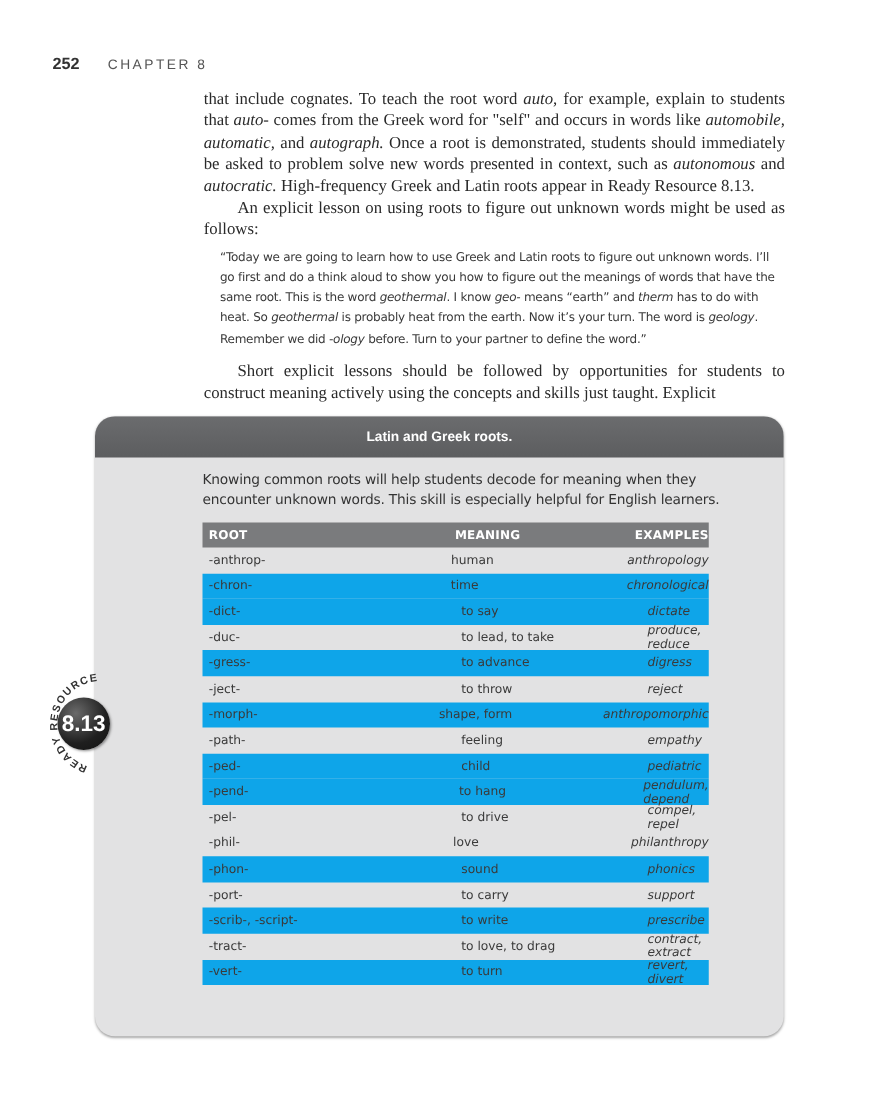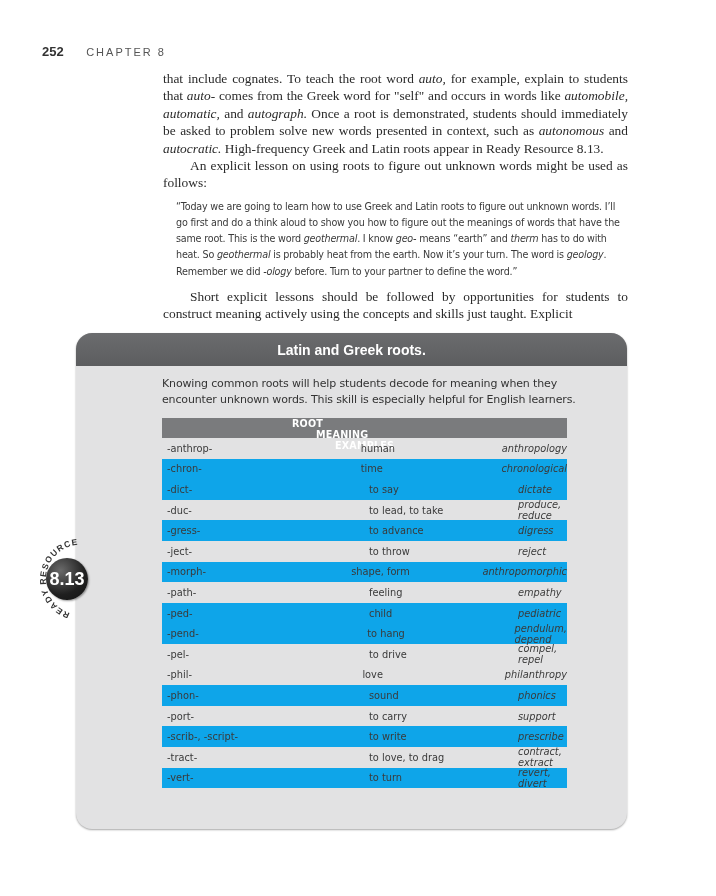--- a/index.html
+++ b/index.html
@@ -5,24 +5,24 @@
   html, body { margin:0; padding:0; }
   body { width:716px; height:896px; background:#ffffff; position:relative; overflow:hidden; color:#2a2a2a; }
   .running-head { position:absolute; left:42px; top:42px; font-family:"Liberation Sans", sans-serif; }
   .page-num { font-size:13px; font-weight:bold; color:#333; }
   .chapter { font-size:11px; letter-spacing:2px; color:#555; margin-left:18px; }
   .body-text { position:absolute; left:163px; top:70px; width:465px; font-family:"Liberation Serif", serif; font-size:13.4px; line-height:17.4px; color:#2a2a2a; text-align:justify; }
   .body-text p { margin:0; }
   .indent { text-indent:27px; }
   .quote { margin:7px 0 8px 13px !important; font-family:"DejaVu Sans", sans-serif; font-size:9.6px; line-height:16.2px; color:#3a3a3a; text-align:left; letter-spacing:-0.2px; }
   .box { position:absolute; left:76px; top:333px; width:551px; height:496px; background:#e2e2e3; border-radius:16px; box-shadow:0 1px 2px rgba(0,0,0,0.35); overflow:hidden; }
-  .box-header { height:33px; background:linear-gradient(#6b6c6e,#5c5d5f); color:#fff; text-align:center; font-family:"Liberation Sans", sans-serif; font-weight:bold; font-size:14px; line-height:34px; }
+  .box-header { height:33px; background:linear-gradient(#6b6c6e,#5c5d5f); color:#fff; text-align:center; font-family:"Liberation Sans", sans-serif; font-weight:bold; font-size:11px; line-height:34px; }
   .box-intro { position:absolute; left:86px; top:43px; width:440px; font-family:"DejaVu Sans", sans-serif; font-size:11px; line-height:16px; color:#333; letter-spacing:-0.15px; }
   .table { position:absolute; left:86px; top:85px; width:405px; font-family:"DejaVu Sans", sans-serif; font-size:9.8px; color:#3a3a3a; }
-  .thead { display:flex; height:20px; background:#7a7b7d; color:#fff; font-weight:bold; font-size:9.6px; align-items:center; letter-spacing:0.2px;flex-direction:column; }
+  .thead { display:flex; height:20px; background:#7a7b7d; color:#fff; font-weight:bold; font-size:9.6px; align-items:center; letter-spacing:0.2px; }
   .row { display:flex; height:20.6px; align-items:center; }
   .row.alt { background:#0ea5e9; }
   .c1 { width:150px; padding-left:5px; }
   .c2 { width:149px; padding-left:12px;margin-left:40px; }
   .c3 { flex:1; }
   .row .c3 { font-style:italic; }
   .badge-wrap { position:absolute; left:26px; top:538px; width:80px; height:80px; }
   .badge { position:absolute; left:20px; top:20px; width:42px; height:42px; border-radius:50%; background:radial-gradient(circle at 35% 30%, #6a6a6a, #1f1f1f 60%, #111); color:#fff; font-family:"Liberation Sans", sans-serif; font-weight:bold; font-size:18px; line-height:42px; text-align:center; box-shadow:1px 1px 2px rgba(0,0,0,0.4); }
   .badge-arc { position:absolute; left:0; top:0; }
 </style>

